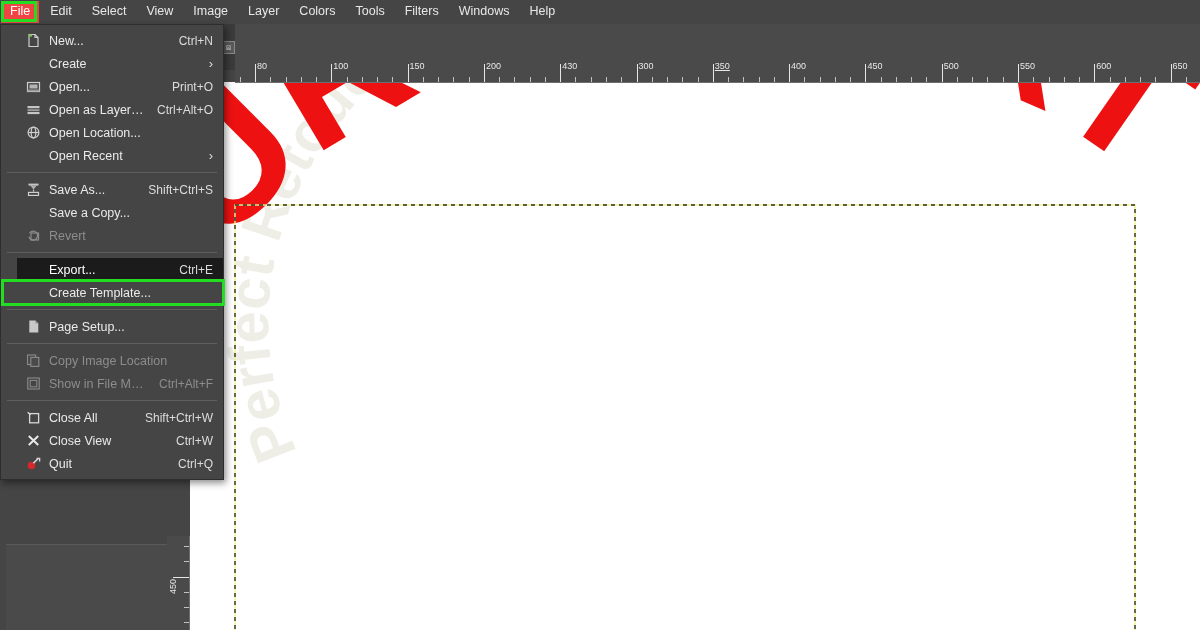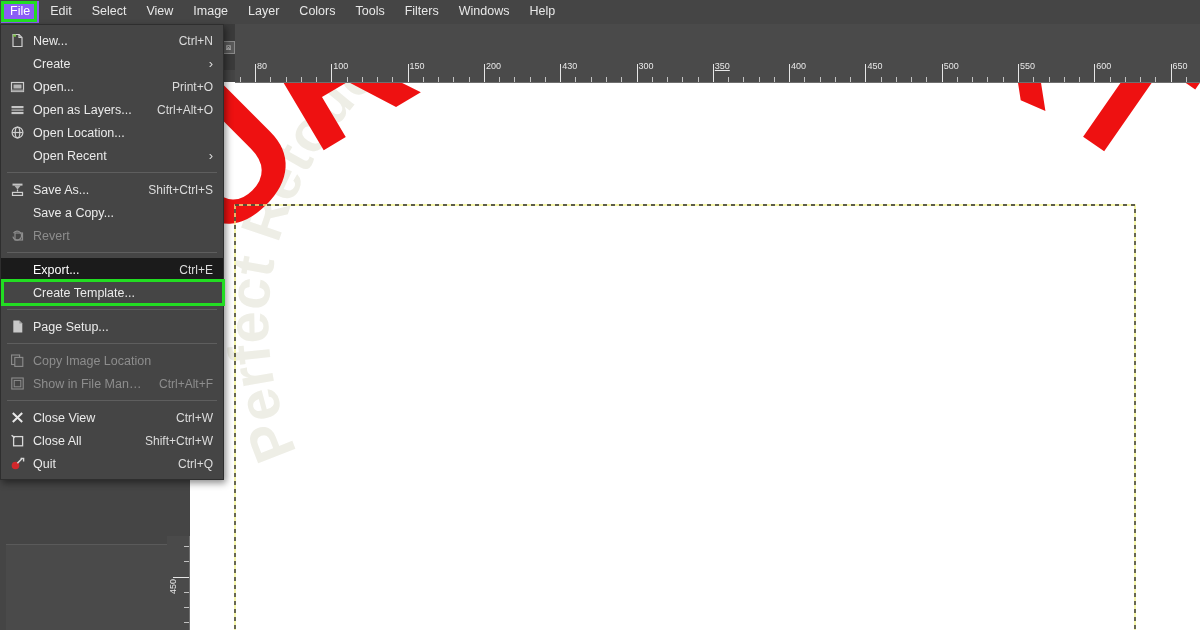--- a/index.html
+++ b/index.html
@@ -35,21 +35,21 @@
   }
   .menubar-item {
     font-size: 12.5px;
     color: #e8e8e8;
     padding: 3px 9px 4px 9px;
     margin: 0 1px;
     white-space: nowrap;
     line-height: 15px;
   }
   .menubar-item.active {
-    background: #8b5cf6;
+    background: #ef4444;
     color: #ffffff;
   }
 
   
   .hl-file {
     position: absolute;
     left: 1px; top: 1px;
     width: 36px; height: 21px;
     border: 3px solid #22dd22;
     box-sizing: border-box;
@@ -193,20 +193,21 @@
   .mi {
     position: relative;
     display: flex;
     align-items: center;
     height: 23px;
     padding: 0 10px 0 8px;
     box-sizing: border-box;
     color: #eaeaea;
     font-size: 12.5px;
     white-space: nowrap;
+    margin-left: 16px;
   }
   .mi.disabled { color: #8d8d8d; }
   .mi.highlight {
     background: #1b1b1b;
     color: #ffffff;
   }
   .mi-icon {
     width: 17px;
     min-width: 17px;
     height: 15px;
@@ -508,35 +509,35 @@
             <rect x="5.2" y="4.4" width="6.6" height="6.4" stroke="#8d8d8d" fill="none" stroke-width="1"></rect>
           </svg>
         </span>
         <span class="mi-label">Show in File Manager</span>
         <span class="mi-accel">Ctrl+Alt+F</span>
       </div>
       <div class="mi-sep"></div>
       <div class="mi">
         <span class="mi-icon">
           <svg width="17" height="15" viewBox="0 0 17 15">
+            <path d="M2.6 2.2l3 2.6" stroke="#e0e0e0" stroke-width="1.3"></path>
+            <rect x="4.6" y="3.6" width="9" height="9.2" stroke="#d8d8d8" fill="none" stroke-width="1.3"></rect>
+          </svg>
+        </span>
+        <span class="mi-label">Close All</span>
+        <span class="mi-accel">Shift+Ctrl+W</span>
+      </div>
+      <div class="mi">
+        <span class="mi-icon">
+          <svg width="17" height="15" viewBox="0 0 17 15">
             <path d="M3.8 3l9.4 9M13.2 3l-9.4 9" stroke="#e8e8e8" stroke-width="2" fill="none"></path>
           </svg>
         </span>
         <span class="mi-label">Close View</span>
         <span class="mi-accel">Ctrl+W</span>
-      </div>
-      <div class="mi">
-        <span class="mi-icon">
-          <svg width="17" height="15" viewBox="0 0 17 15">
-            <path d="M2.6 2.2l3 2.6" stroke="#e0e0e0" stroke-width="1.3"></path>
-            <rect x="4.6" y="3.6" width="9" height="9.2" stroke="#d8d8d8" fill="none" stroke-width="1.3"></rect>
-          </svg>
-        </span>
-        <span class="mi-label">Close All</span>
-        <span class="mi-accel">Shift+Ctrl+W</span>
       </div>
       <div class="mi">
         <span class="mi-icon">
           <svg width="17" height="15" viewBox="0 0 17 15">
             <circle cx="6.5" cy="9.5" r="3.8" fill="#d3282c"></circle>
             <path d="M8.4 7.2l5-5" stroke="#d8d8d8" stroke-width="1.6"></path>
             <path d="M11.6 2.4h3v3" stroke="#d8d8d8" stroke-width="1.4" fill="none"></path>
           </svg>
         </span>
         <span class="mi-label">Quit</span>

